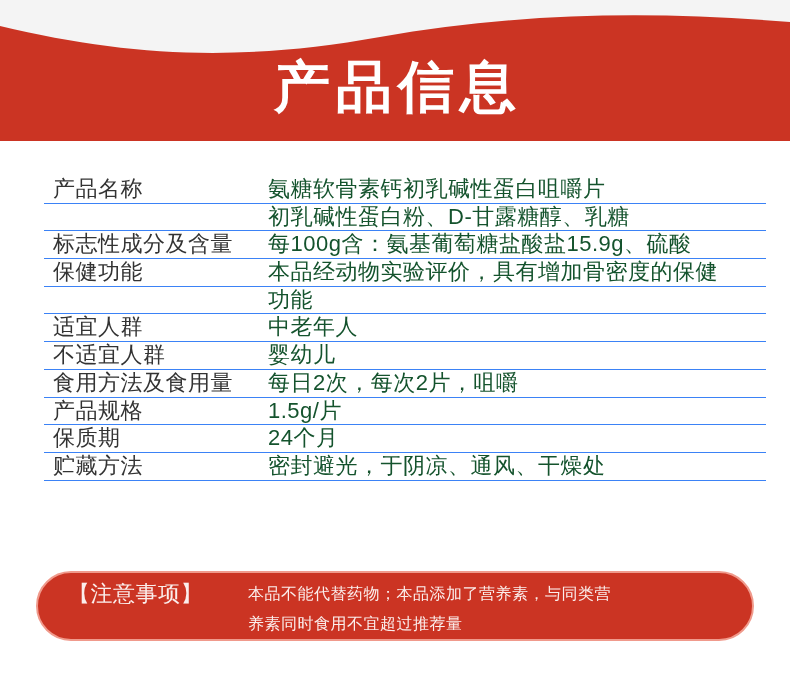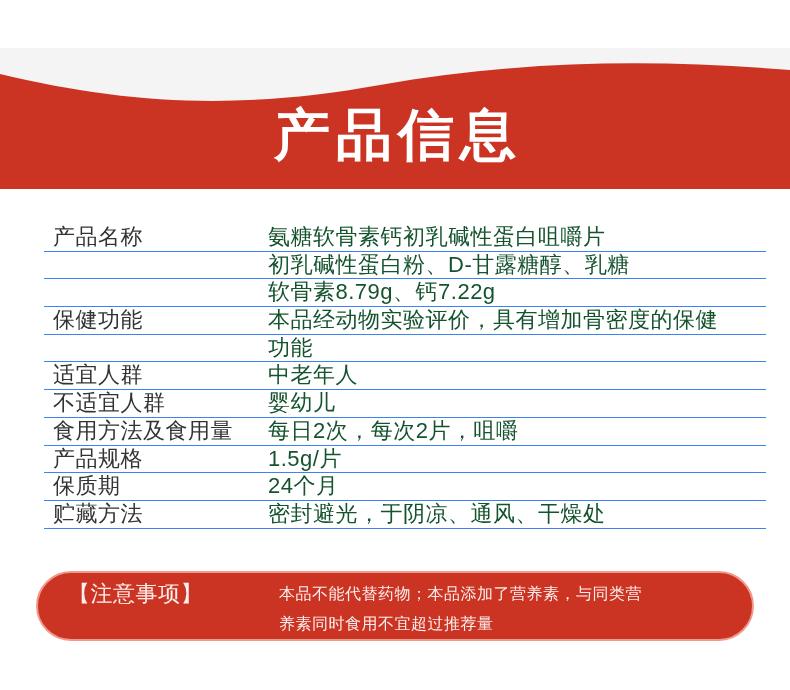--- a/index.html
+++ b/index.html
@@ -3,21 +3,21 @@
 <meta charset="utf-8">
 <style>
   html,body{margin:0;padding:0;}
   body{
     width:790px;height:690px;overflow:hidden;background:#ffffff;
     font-family:"Liberation Sans","DejaVu Sans",sans-serif;
     position:relative;
   }
   
   .header{
-    position:relative;width:790px;height:141px;background:#f4f4f4;margin-top:48px;
+    position:relative;width:790px;height:141px;background:#f4f4f4;
   }
   .header svg{display:block;position:absolute;left:0;top:0;}
   .page-title{
     position:absolute;left:0;top:56px;width:100%;
     text-align:center;color:#ffffff;font-size:56px;font-weight:700;
     letter-spacing:6px;padding-left:6px;box-sizing:border-box;
     line-height:1.1;
   }
   
   .info-table{
@@ -35,21 +35,21 @@
     color:#333333;
   }
   .tvalue{
     flex:1;color:#14532d;
   }
   
   .notice-box{
     position:absolute;left:36px;top:571px;width:718px;height:70px;
     box-sizing:border-box;background:#cb3423;border:2px solid #f09a8c;
     border-radius:35px;display:flex;align-items:flex-start;
-    padding:6px 0 0 30px;color:#fbeeec;gap:31px;
+    padding:6px 0 0 30px;color:#fbeeec;
   }
   .notice-label{
     flex:0 0 auto;font-size:22px;line-height:30px;letter-spacing:0.5px;
   }
   .notice-text{
     margin-left:45px;font-size:16px;line-height:30px;letter-spacing:0.5px;
   }
   .notice-text div{white-space:nowrap;}
 </style>
 </head>
@@ -68,22 +68,22 @@
     <div class="tlabel">产品名称</div>
     <div class="tvalue">氨糖软骨素钙初乳碱性蛋白咀嚼片</div>
   </div>
 
   <div class="trow">
     <div class="tlabel"></div>
     <div class="tvalue">初乳碱性蛋白粉、D-甘露糖醇、乳糖</div>
   </div>
 
   <div class="trow">
-    <div class="tlabel"></div>
-    <div class="tvalue">软骨素8.79g、钙7.22g</div>
+    <div class="tlabel">标志性成分及含量</div>
+    <div class="tvalue">每100g含：氨基葡萄糖盐酸盐15.9g、硫酸</div>
   </div>
 
   <div class="trow">
     <div class="tlabel">保健功能</div>
     <div class="tvalue">本品经动物实验评价，具有增加骨密度的保健</div>
   </div>
   <div class="trow">
     <div class="tlabel"></div>
     <div class="tvalue">功能</div>
   </div>

